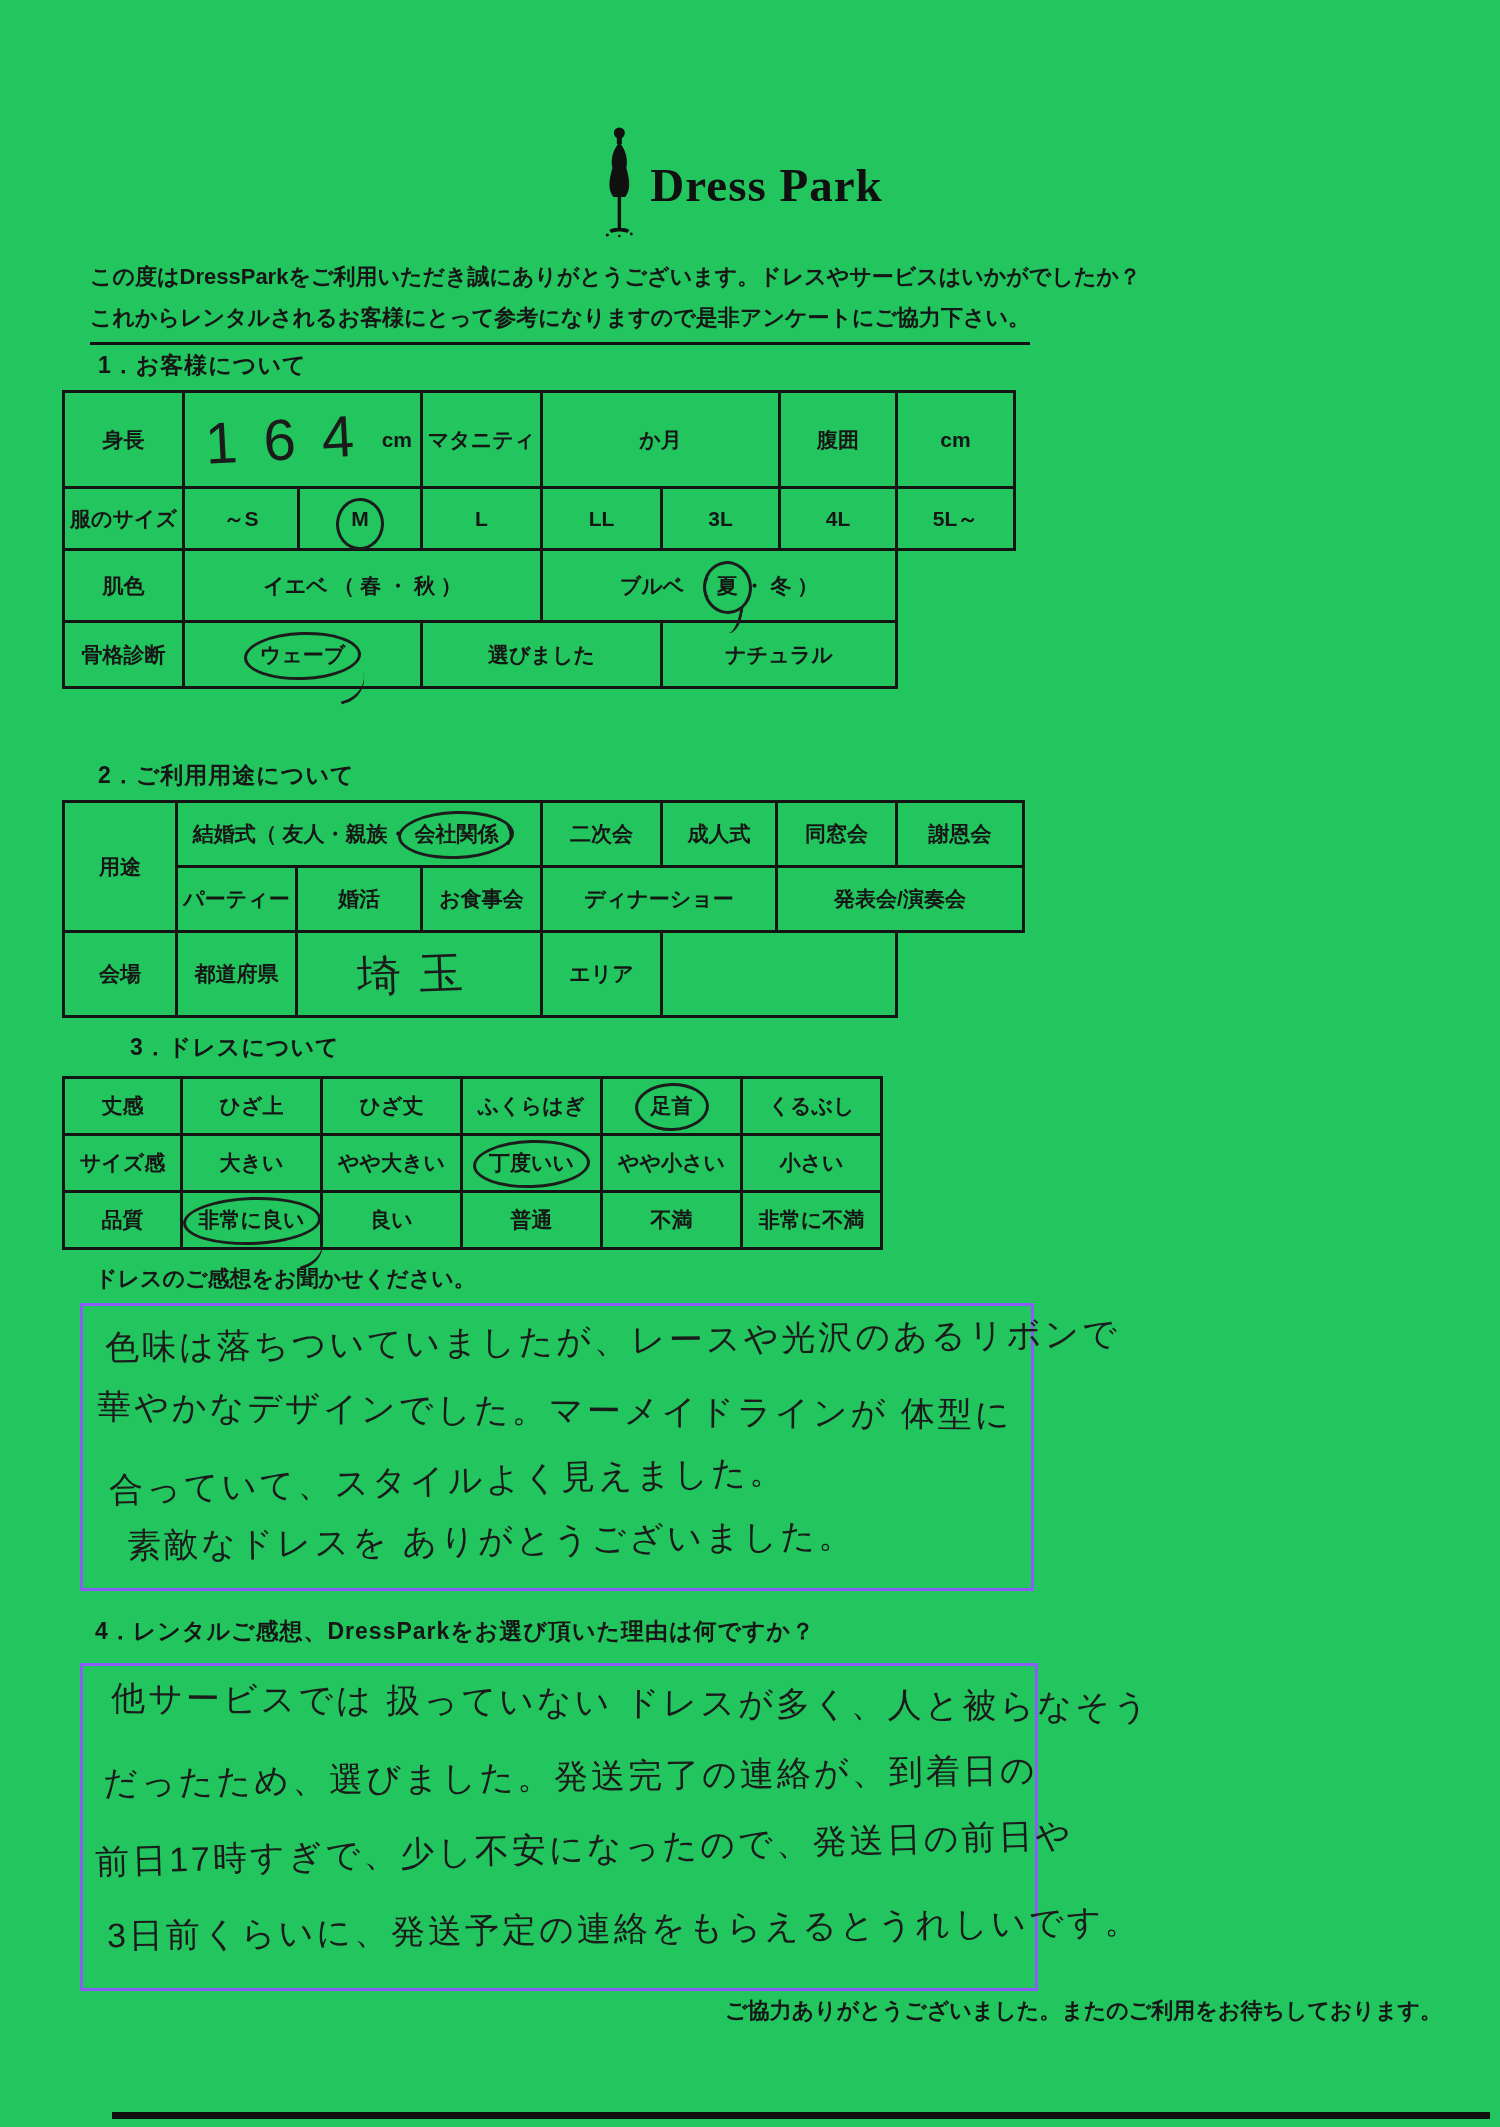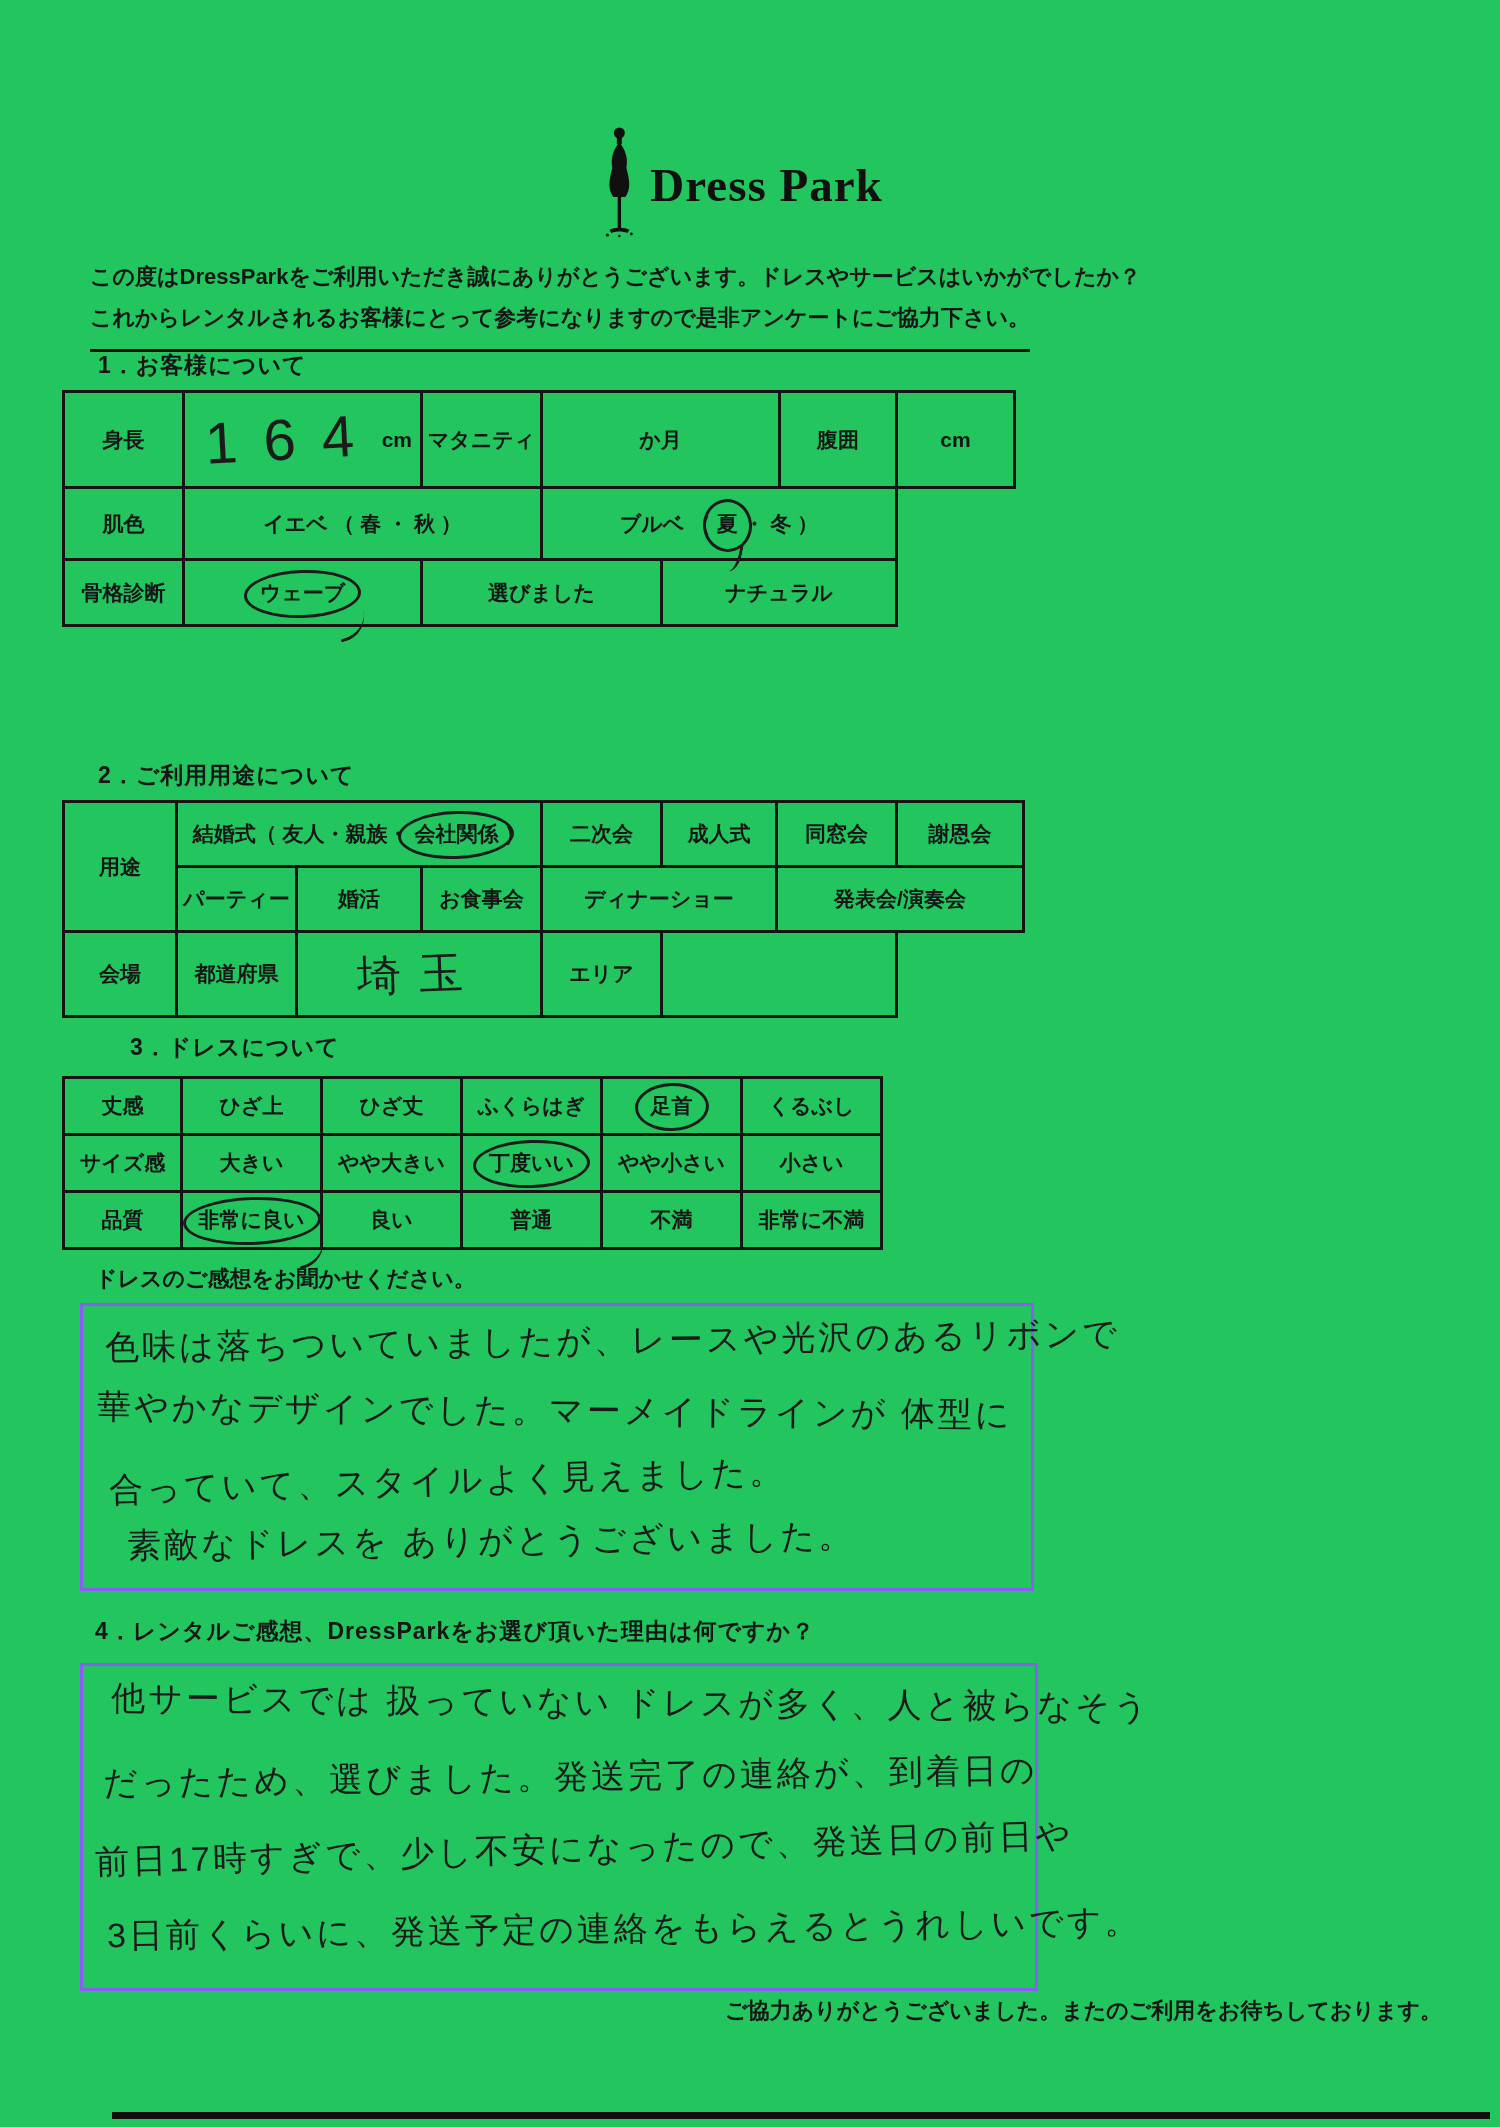--- a/index.html
+++ b/index.html
@@ -9,21 +9,21 @@
   }
   
   .logo { position:absolute; top:126px; left:50%; transform:translateX(-53%);
           display:flex; align-items:center; gap:12px; }
   .logo-text { font-family:"Liberation Serif", serif; font-weight:600; font-size:47px;
                color:#101010; letter-spacing:1px; }
   
   .intro { position:absolute; left:90px; top:260px; width:1340px; font-size:22px;
            font-weight:600; line-height:1.5; }
   .intro .req { display:inline-block; margin-top:8px; font-weight:700;
-                border-bottom:3px solid #101010; padding-bottom:15px; }
+                border-bottom:3px solid #101010; padding-bottom:8px; }
   
   .sec-head { position:absolute; font-size:23px; font-weight:700; letter-spacing:1px; }
   .head1 { left:98px;  top:350px; }
   .head2 { left:98px;  top:760px; }
   .head3 { left:98px;  top:1032px;margin-left:32px; }
   .head4 { left:95px;  top:1616px; }
   
   table.form { position:absolute; border-collapse:collapse; table-layout:fixed; }
   table.form td { border:3px solid #141414; text-align:center; vertical-align:middle;
                   font-size:21px; font-weight:700; padding:0; overflow:visible; }
@@ -110,20 +110,30 @@
       <td>身長</td>
       <td colspan="2" class="height-cell">
         <span class="hand height-val">164</span>
         <span class="height-unit">cm</span>
       </td>
       <td>マタニティ</td>
       <td colspan="2">か月</td>
       <td>腹囲</td>
       <td>cm</td>
     </tr>
+    <tr style="height:62px">
+      <td>服のサイズ</td>
+      <td>～S</td>
+      <td><span class="circ circ-tall">M</span></td>
+      <td>L</td>
+      <td>LL</td>
+      <td>3L</td>
+      <td>4L</td>
+      <td>5L～</td>
+    </tr>
     <tr style="height:72px">
       <td>肌色</td>
       <td colspan="3">イエベ （ 春 ・ 秋 ）</td>
       <td colspan="3">
         <span>ブルベ （</span>
         <span class="circ circ-round tail-b">夏</span>
         <span>・ 冬 ）</span>
       </td>
       <td class="nb"></td>
     </tr>

